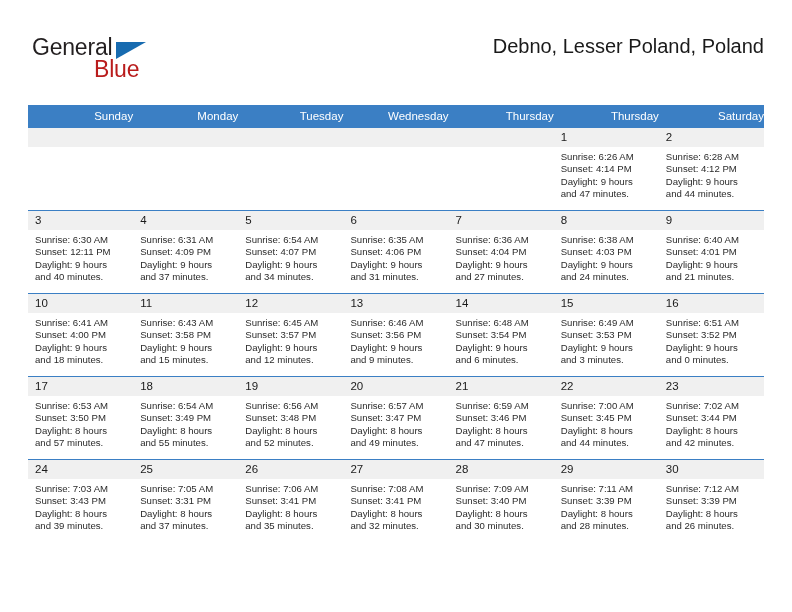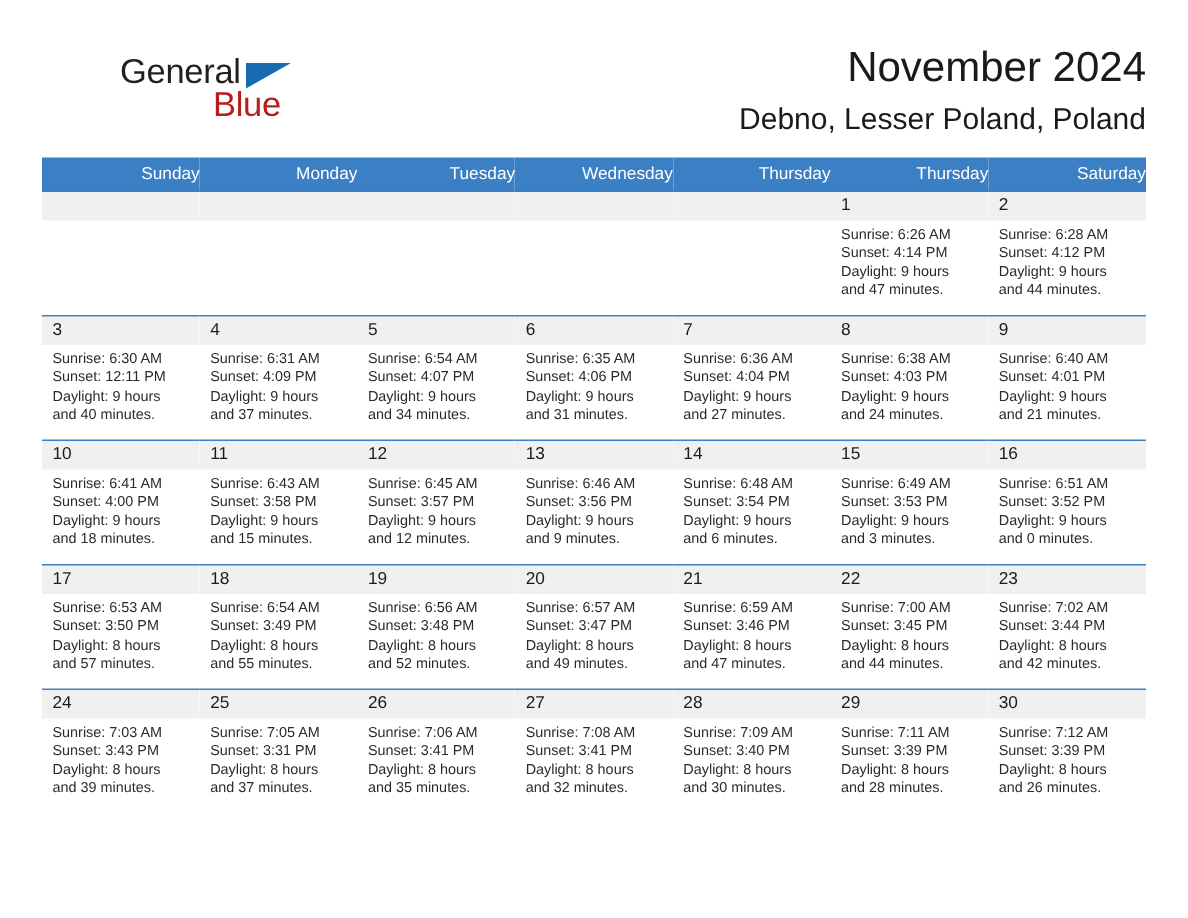--- a/index.html
+++ b/index.html
@@ -21,21 +21,20 @@
     box-sizing: border-box;
   }
 
   
   .header {
     position: absolute;
     left: 28px;
     top: 28px;
     right: 28px;
     height: 70px;
-    margin-left: 48px;
   }
   .logo {
     position: absolute;
     left: 4px;
     top: 6px;
     width: 180px;
     height: 58px;
   }
   .logo-general {
     position: absolute;
@@ -150,21 +149,20 @@
 
   <div class="header">
 
     <div class="logo">
       <span class="logo-general">General</span>
       <span class="logo-tri"></span>
       <span class="logo-blue">Blue</span>
     </div>
 
     <div class="title-block">
-      <div class="cal-title">November 2024</div>
       <div class="cal-subtitle">Debno, Lesser Poland, Poland</div>
     </div>
 
   </div>
 
   <table class="calendar">
     <thead>
       <tr>
         <th>Sunday</th>
         <th>Monday</th>

